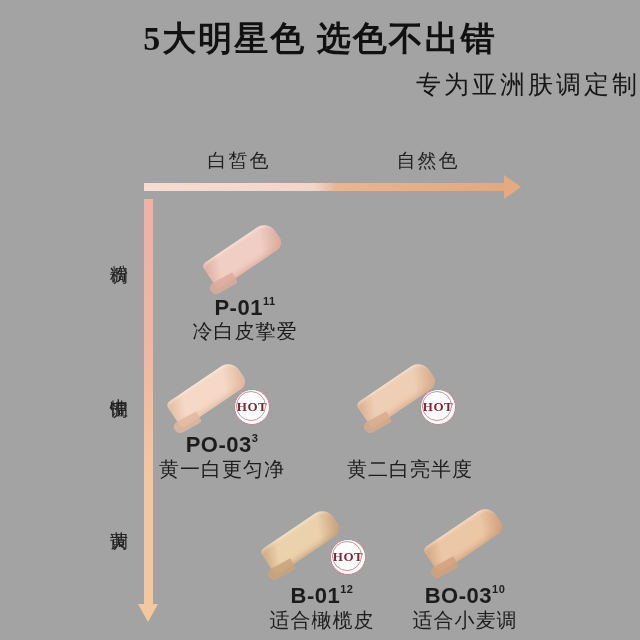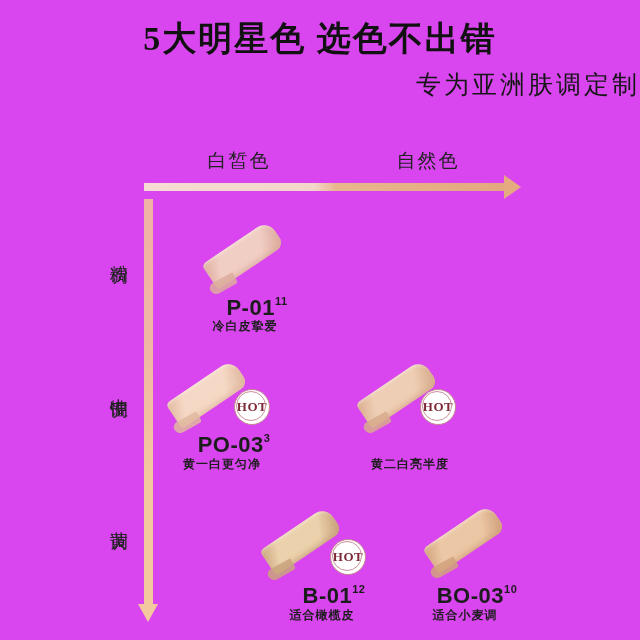--- a/index.html
+++ b/index.html
@@ -1,18 +1,18 @@
 <!DOCTYPE html>
 <html><head>
 <meta charset="utf-8">
 <style>
   * { margin:0; padding:0; box-sizing:border-box; }
   html,body { background:#ffffff; }
   .canvas {
-    position:relative; width:640px; height:640px; background:#d946ef;
+    position:relative; width:640px; height:640px; background:#a3a3a3;
     overflow:hidden; font-family:"Liberation Sans", sans-serif; color:#1a1a1a;
   }
   
   .title {
     position:absolute; top:16px; left:0; width:640px; text-align:center;
     font-family:"Liberation Serif", serif; font-weight:bold; font-size:34px;
     letter-spacing:2px; color:#111;
   }
   .subtitle {
     position:absolute; top:68px; left:0; width:640px; text-align:right;
@@ -67,29 +67,29 @@
     background:var(--e); border-radius:12px 2px 6px 14px; transform:rotate(5deg);
     opacity:0.85;
   }
   .p1 .swatch { left:13px; top:18px; }
   .p2 .swatch { left:0px;  top:19px; }
   .p3 .swatch { left:2px;  top:19px; }
   .p4 .swatch { left:-6px; top:21px; }
   .p5 .swatch { left:14px; top:19px; }
   .pname {
     position:absolute; left:0; width:110px; text-align:center;
-    font-size:22px; font-weight:700; letter-spacing:0.5px; color:#1c1c1c; white-space:nowrap;margin-left:12px;
+    font-size:22px; font-weight:700; letter-spacing:0.5px; color:#1c1c1c; white-space:nowrap;
   }
   .pname sup { font-size:11px; font-weight:700; position:relative; top:-2px; vertical-align:super; }
   .p1 .pname { top:73px; }
   .p2 .pname, .p3 .pname { top:72px; }
   .p4 .pname, .p5 .pname { top:78px; }
   .pdesc {
     position:absolute; left:-10px; width:130px; text-align:center;
-    font-size:12px; font-weight:700; letter-spacing:1px; color:#1d1d1d; white-space:nowrap;
+    font-size:20px; font-weight:400; letter-spacing:1px; color:#1d1d1d; white-space:nowrap;
   }
   .p1 .pdesc { top:96px; }
   .p2 .pdesc, .p3 .pdesc { top:96px; }
   .p4 .pdesc, .p5 .pdesc { top:102px; }
   
   .hot {
     position:absolute; width:36px; height:36px; border-radius:50%;
     border:1px solid #c4848f; background:#ffffff;
     display:flex; align-items:center; justify-content:center;
     font-family:"Liberation Serif", serif; font-weight:bold; font-size:13px;

